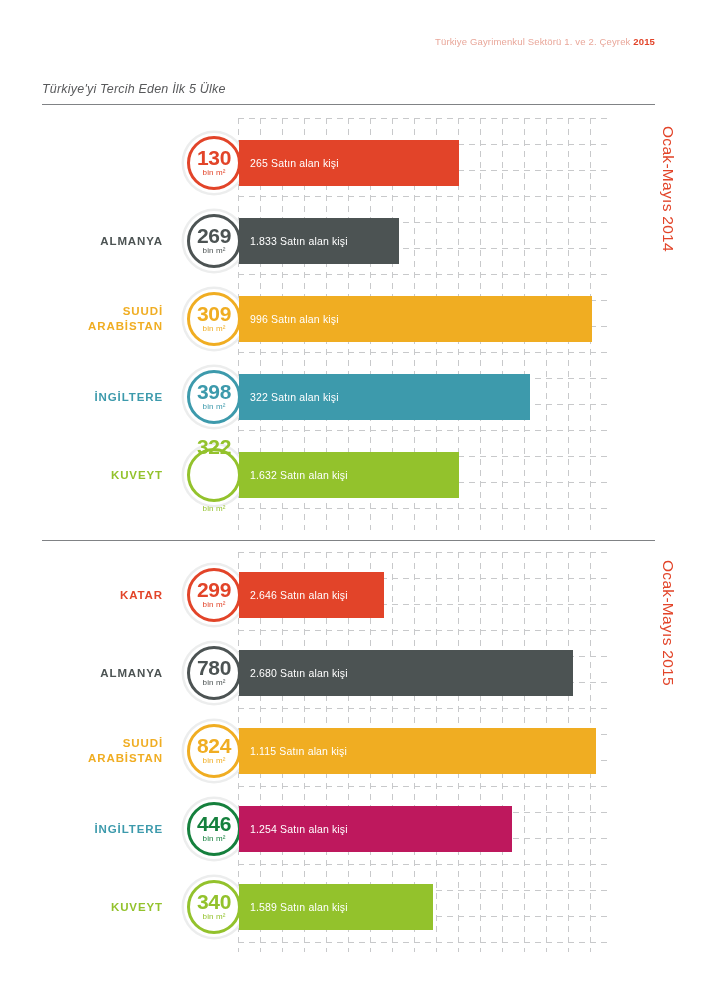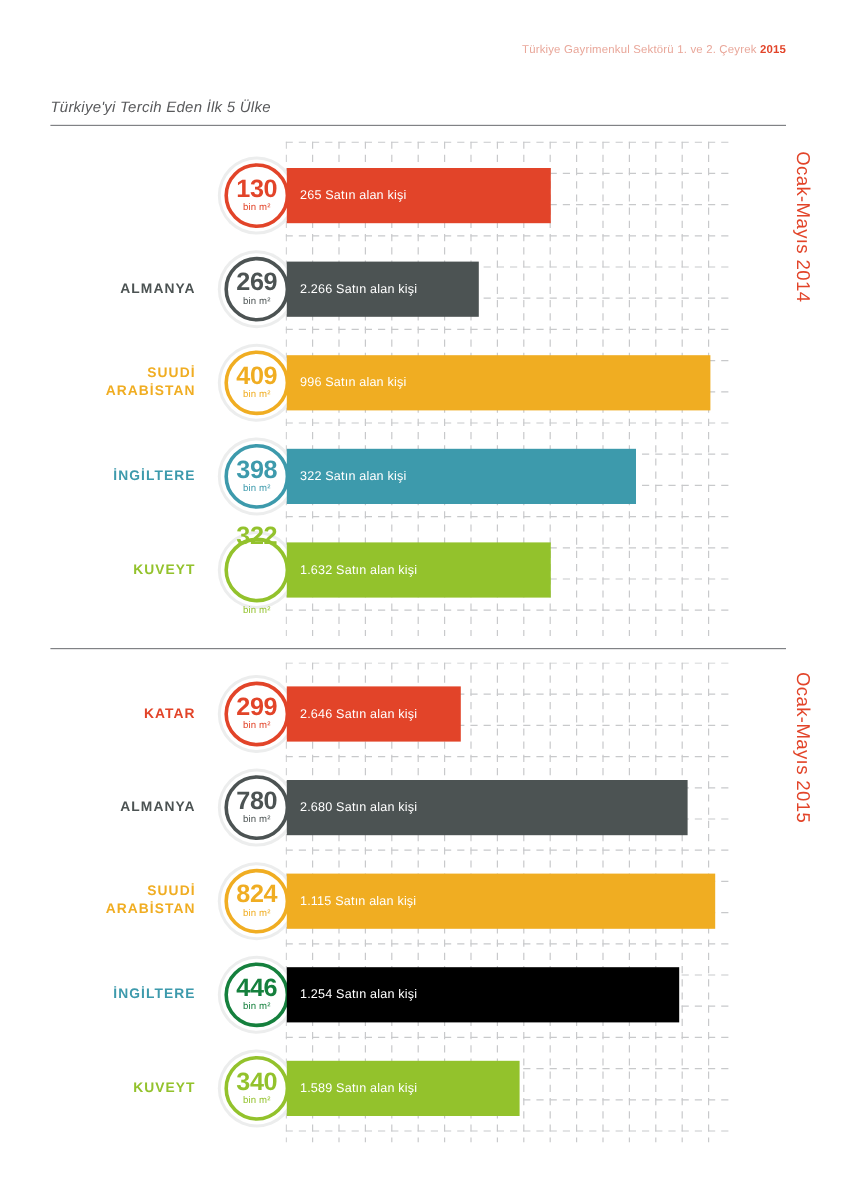--- a/index.html
+++ b/index.html
@@ -228,31 +228,31 @@
     <div class="row" style="top: 84px;">
       <div class="row-name" style="color: rgb(76, 83, 83);">
         <span>ALMANYA</span>
       </div>
       <div class="badge" style="color: rgb(76, 83, 83);">
         <div class="badge-ring"></div>
         <div class="badge-num">269</div>
         <div class="badge-unit">bin m²</div>
       </div>
       <div class="bar" style="width: 160px; background: rgb(76, 83, 83);">
-        <span class="bar-label">2.266 Satın alan kişi</span>
+        <span class="bar-label">1.833 Satın alan kişi</span>
       </div>
     </div>
     <div class="row" style="top: 162px;">
       <div class="row-name" style="color: rgb(240, 173, 34);">
         <span>SUUDİ</span>
         <span>ARABİSTAN</span>
       </div>
       <div class="badge" style="color: rgb(240, 173, 34);">
         <div class="badge-ring"></div>
-        <div class="badge-num">409</div>
+        <div class="badge-num">309</div>
         <div class="badge-unit">bin m²</div>
       </div>
       <div class="bar" style="width: 353px; background: rgb(240, 173, 34);">
         <span class="bar-label">996 Satın alan kişi</span>
       </div>
     </div>
     <div class="row" style="top: 240px;">
       <div class="row-name" style="color: rgb(61, 154, 172);">
         <span>İNGİLTERE</span>
       </div>
@@ -359,21 +359,21 @@
     </div>
     <div class="row" style="top: 238px;">
       <div class="row-name" style="color: rgb(61, 154, 172);">
         <span>İNGİLTERE</span>
       </div>
       <div class="badge" style="color: #15803d;">
         <div class="badge-ring"></div>
         <div class="badge-num">446</div>
         <div class="badge-unit">bin m²</div>
       </div>
-      <div class="bar" style="width: 327px; background: #000000;">
+      <div class="bar" style="width: 273px; background: #be185d;">
         <span class="bar-label">1.254 Satın alan kişi</span>
       </div>
     </div>
     <div class="row" style="top: 316px;">
       <div class="row-name" style="color: rgb(147, 194, 44);">
         <span>KUVEYT</span>
       </div>
       <div class="badge" style="color: rgb(147, 194, 44);">
         <div class="badge-ring"></div>
         <div class="badge-num">340</div>

